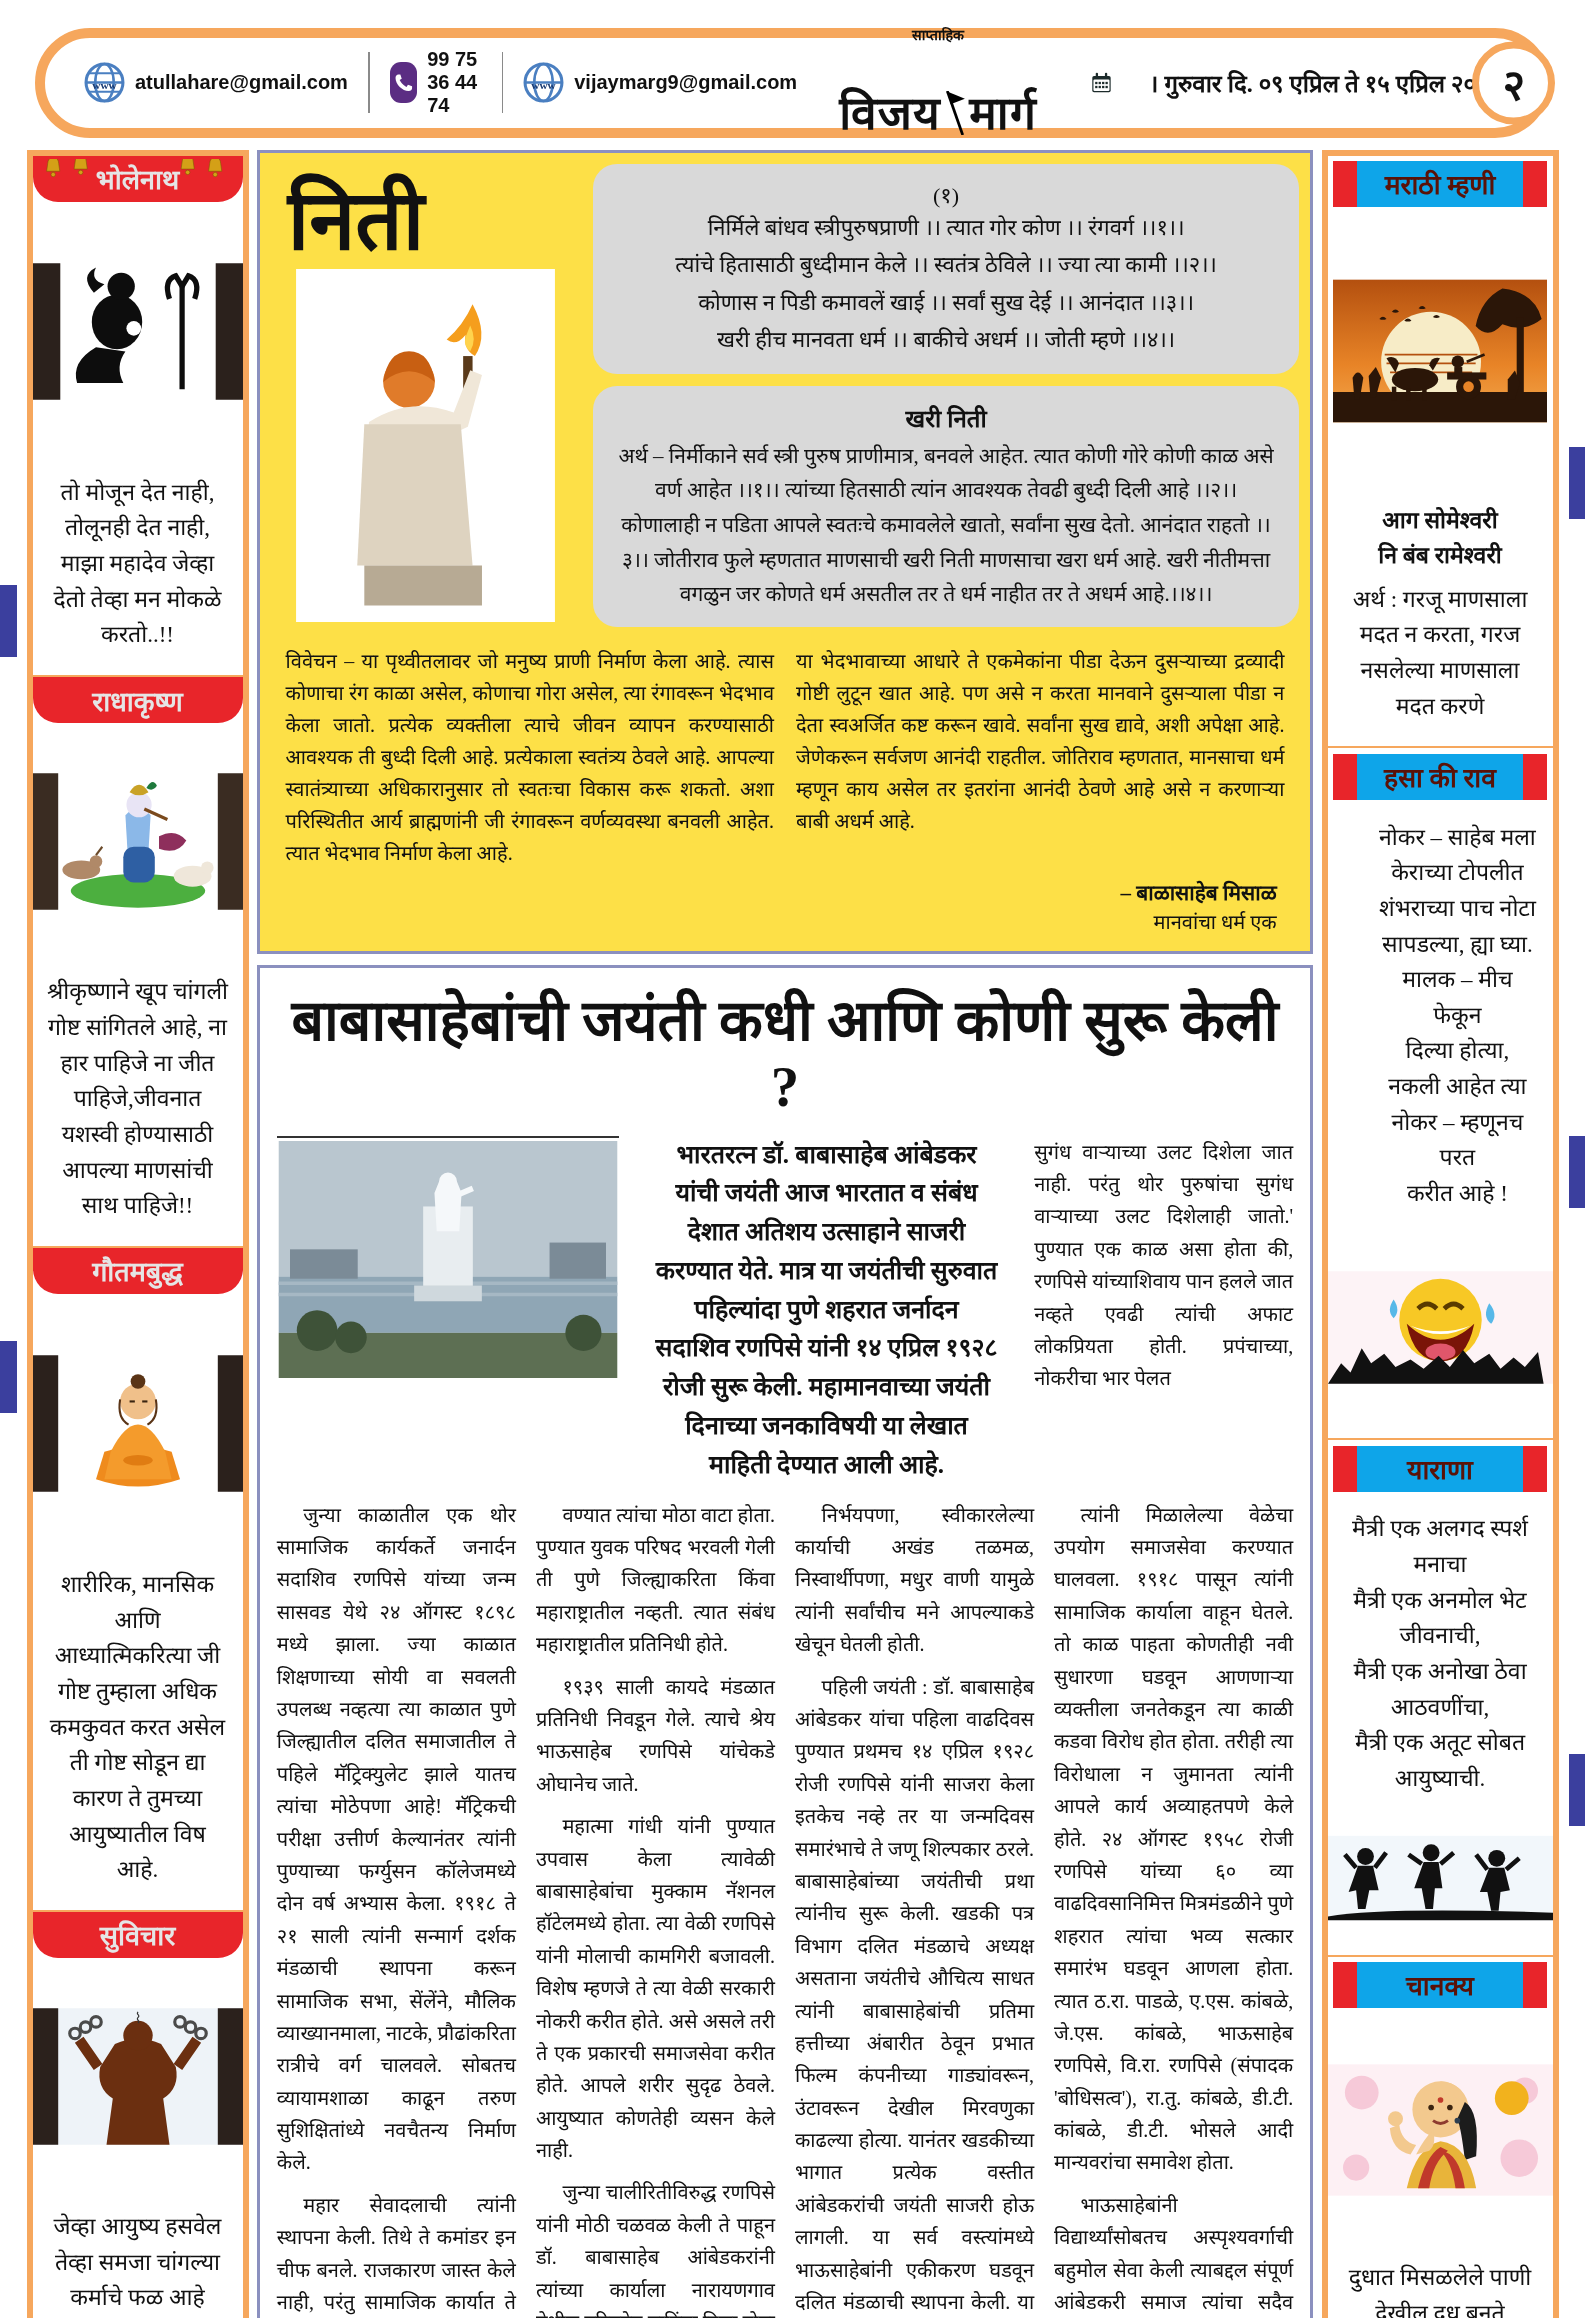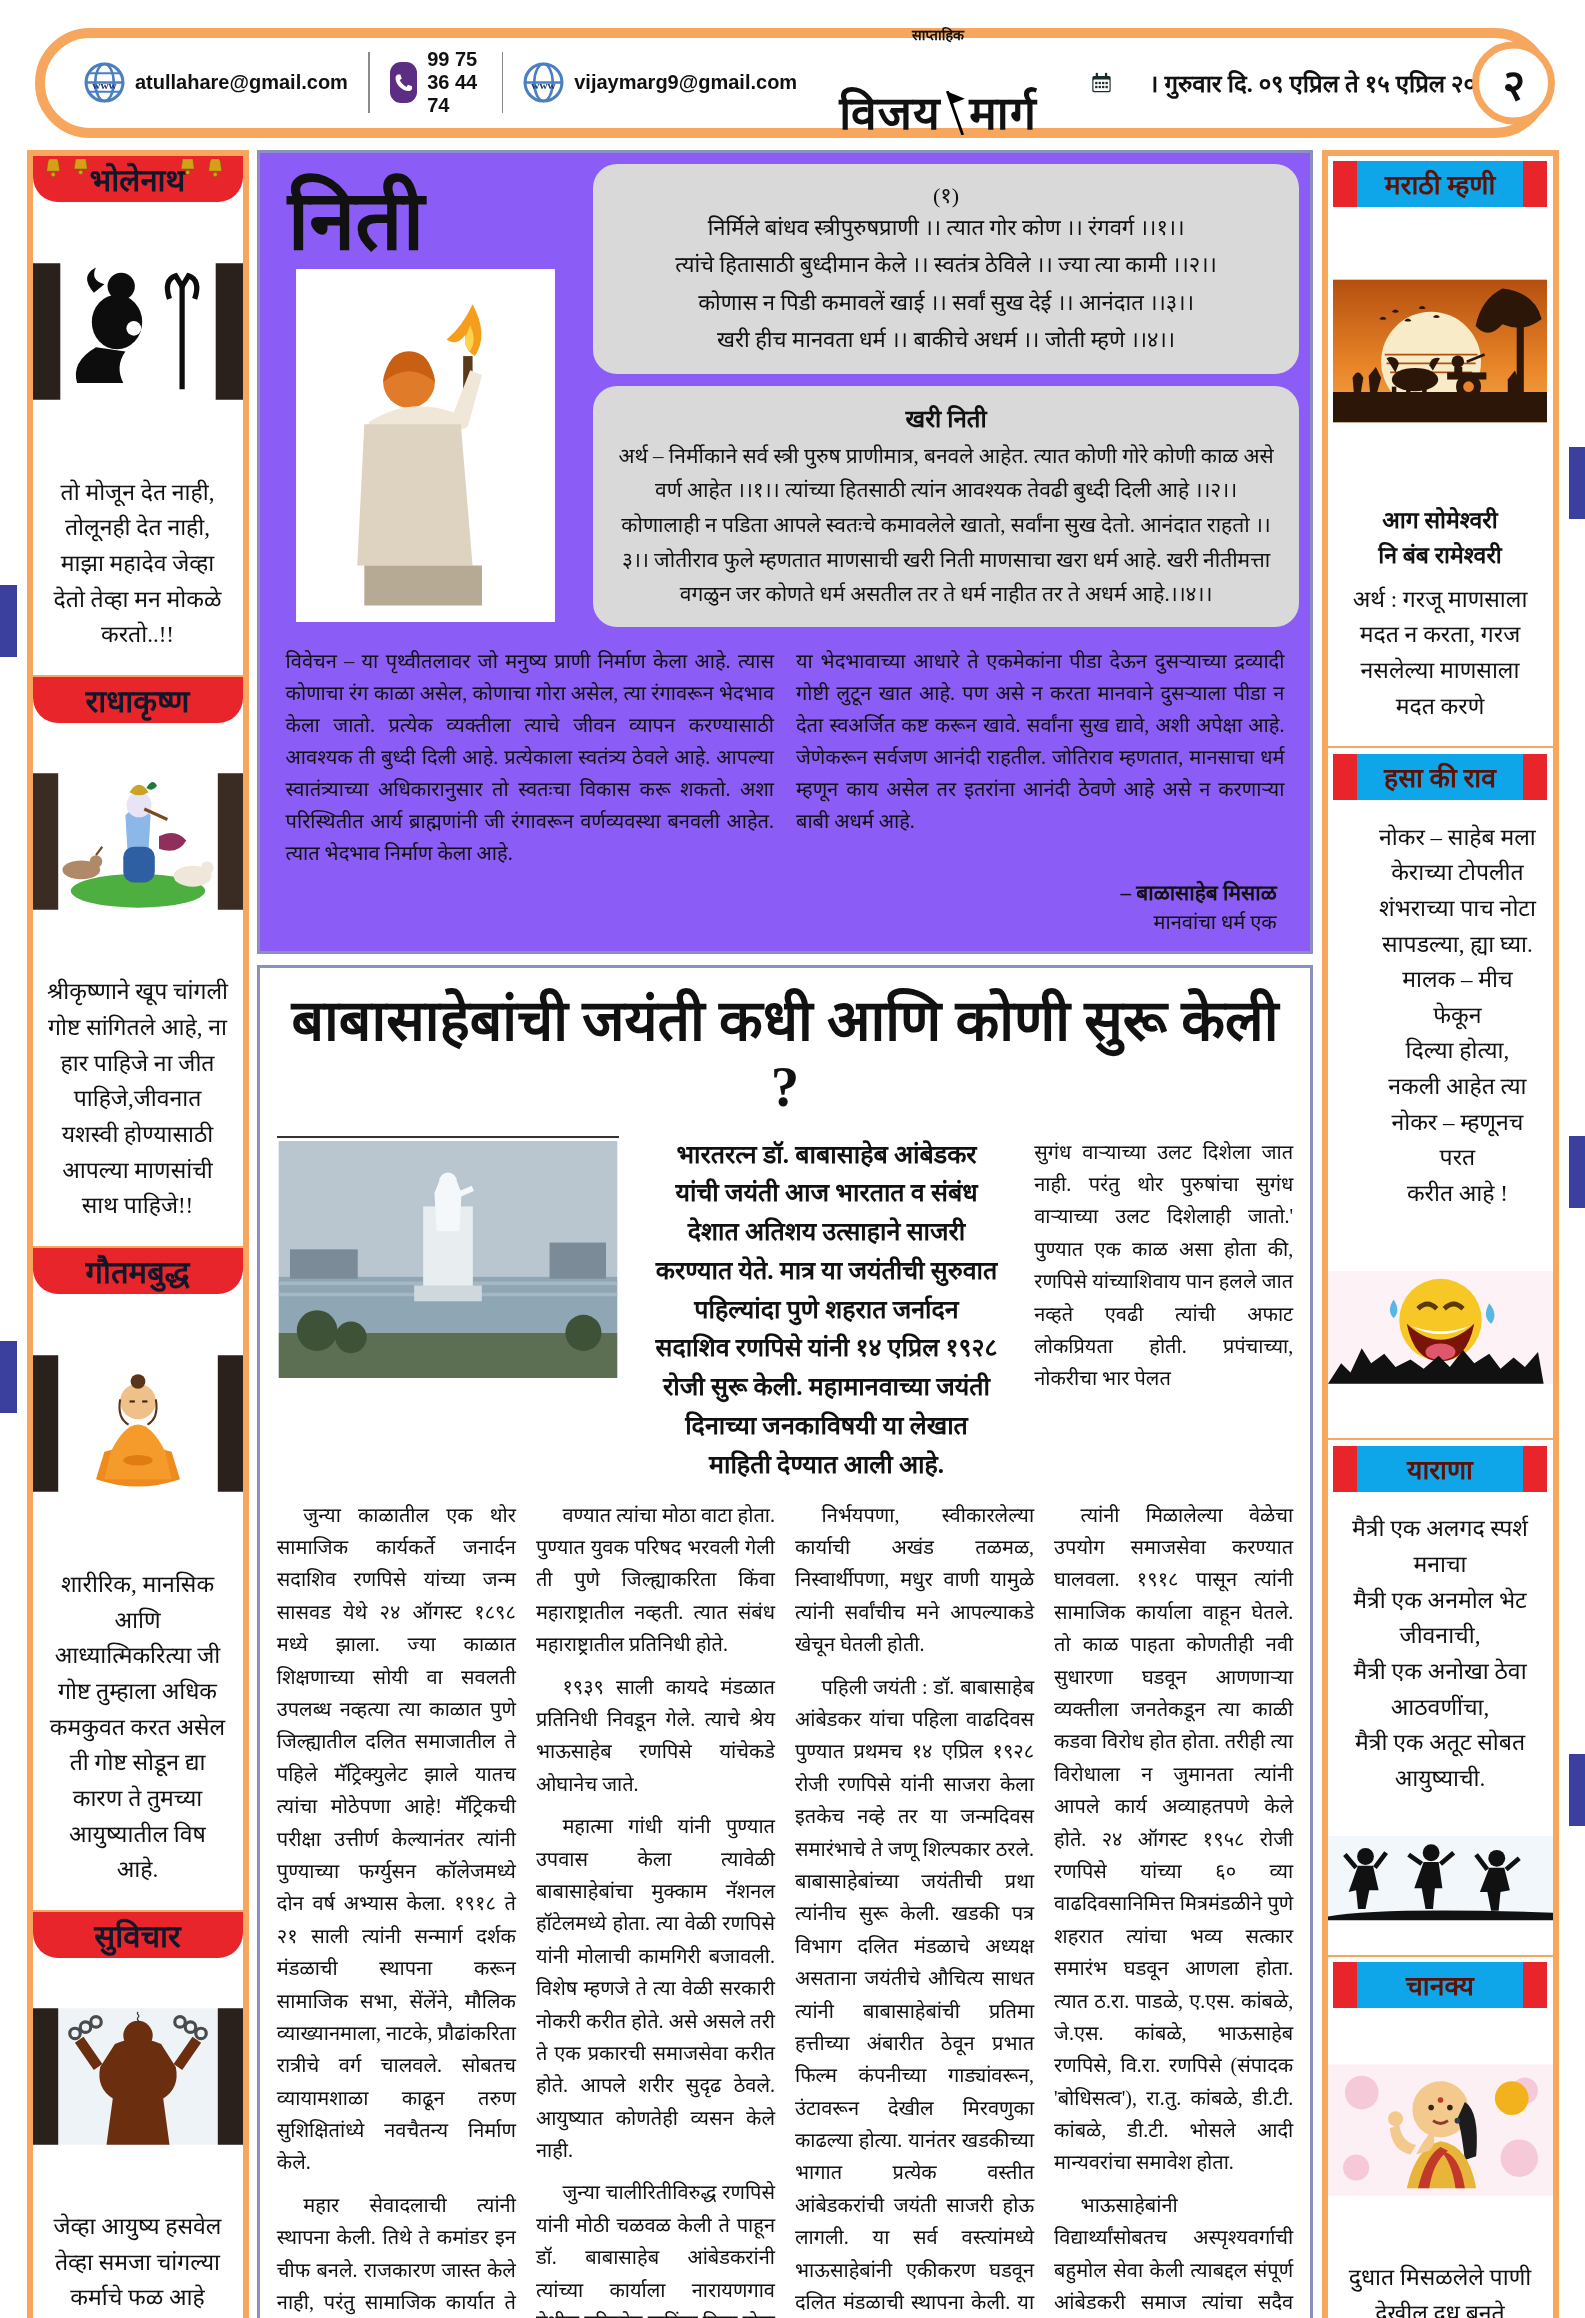--- a/index.html
+++ b/index.html
@@ -26,30 +26,30 @@
 
   
   .content { display:grid; grid-template-columns:222px 1fr 237px; gap:8.8px; padding:0 26.5px; align-items:start; }
 
   
   .side-frame { border:6.6px solid #f6a75d; background:#fff; }
   .card { border-bottom:2.2px solid #f6a75d; }
   .card:last-child { border-bottom:none; }
   .ribbon { position:relative; height:46px; background:#e8252a; display:flex; align-items:center; justify-content:center;
     border-radius:0 0 25px 25px; }
-  .ribbon span { color:#0f172a; font-size:31px; font-weight:bold; }
+  .ribbon span { color:#e5e5e5; font-size:27px; font-weight:bold; }
   .bells { position:absolute; top:3.3px; left:7.7px; right:7.7px; display:flex; justify-content:space-between; pointer-events:none; }
   .peachbar { height:46px; background:#0ea5e9; display:flex; align-items:center; justify-content:space-between; margin:5.5px; }
   .peachbar .blk { width:24px; height:100%; background:#e8252a; }
   .peachbar span { font-size:26.5px; font-weight:bold; color:#5a1208; }
   .card-quote { font-size:23px; line-height:1.55; text-align:center; padding:14.3px 13.2px 22px 13.2px; }
   .card-img { width:100%; display:block; }
 
   
-  .niti-box { border:3.3px solid #8b90bf; background:#8b5cf6; padding:11px; }
+  .niti-box { border:3.3px solid #8b90bf; background:#fde047; padding:11px; }
   .niti-top { display:grid; grid-template-columns:309px 1fr; gap:13.2px; }
   .niti-title { font-size:83px; font-weight:bold; line-height:1; padding:16.5px 0 5.5px 16.5px; }
   .panel { background:#d9d9d9; border-radius:24px; padding:15.4px 22px; margin-bottom:12px; }
   .verse-no { text-align:center; font-size:22px; }
   .verse-line { text-align:center; font-size:22px; line-height:1.7; }
   .khari-title { text-align:center; font-size:24px; font-weight:bold; margin-bottom:4.4px; }
   .khari-text { font-size:21px; line-height:1.65; text-align:center; }
   .vivechan { display:grid; grid-template-columns:1fr 1fr; gap:22px; padding:5.5px 14.3px; }
   .vivechan p { font-size:20px; line-height:1.6; text-align:justify; }
   .byline { text-align:right; font-size:21px; font-weight:bold; padding:3.3px 22px 2.2px 0; }

